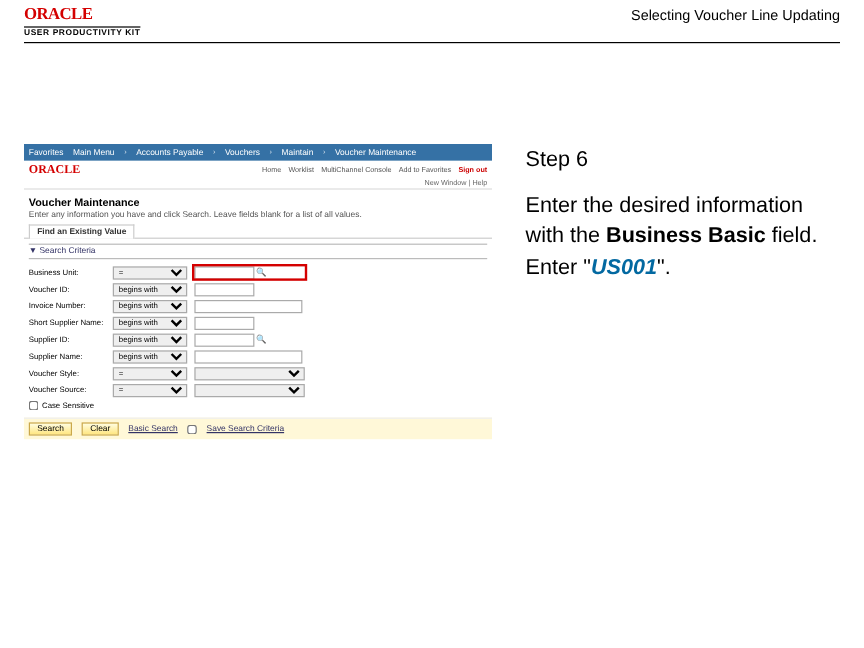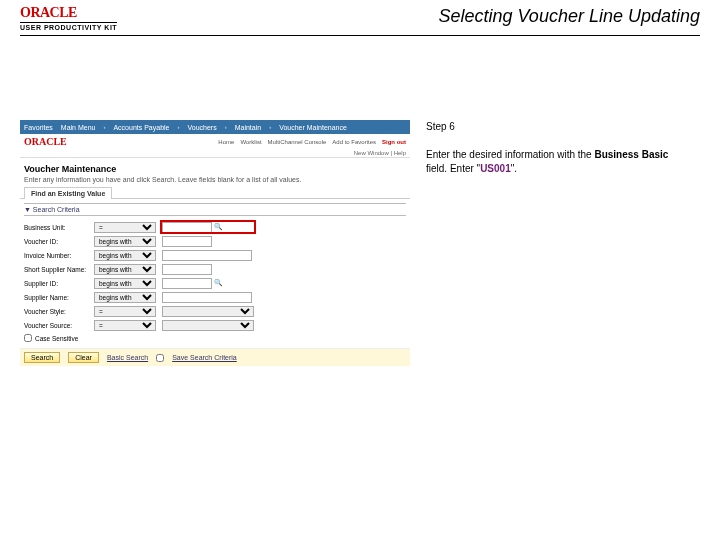--- a/index.html
+++ b/index.html
@@ -3,21 +3,21 @@
 <meta charset="utf-8">
 <style>
   * { box-sizing: border-box; margin: 0; padding: 0; }
   body { width: 720px; height: 540px; font-family: Arial, Helvetica, sans-serif; font-size: 10px; background: #fff; position: relative; }
 
   .header { width: 100%; padding: 6px 20px 2px 20px; }
   .header-row { display: flex; justify-content: space-between; align-items: flex-start; }
   .logo-block { line-height: 1; }
   .logo-main { font-family: Georgia, serif; font-size: 14px; font-weight: bold; color: #d40000; letter-spacing: -0.5px; }
   .logo-sub { font-size: 7px; font-weight: bold; color: #000; border-top: 1px solid #000; margin-top: 2px; padding-top: 1px; letter-spacing: 0.5px; }
-  .doc-title { font-size: 18px; color: #000; font-style: italic; }
+  .doc-title { font-size: 12px; color: #000; }
   .header-rule { border: none; border-top: 1px solid #000; margin: 4px 0 0 0; }
 
   .content { display: flex; position: absolute; top: 120px; left: 20px; right: 20px; }
 
   .screenshot { width: 390px; }
   .topbar { background: #3571a5; height: 14px; display: flex; align-items: center; gap: 8px; padding: 0 4px; color: #fff; font-size: 7px; }
   .topbar span { white-space: nowrap; }
   .topbar .chev { font-size: 6px; opacity: .8; }
 
   .orabar { background: #fff; display: flex; justify-content: space-between; align-items: center; padding: 2px 4px; font-size: 6px; }
@@ -46,24 +46,24 @@
   .highlight::after { content: ""; position: absolute; left: -2px; right: -44px; top: -1px; bottom: -1px; border: 2px solid #d40000; }
   .lookup { width: 8px; height: 8px; display: inline-block; margin-left: 2px; font-size: 7px; color: #666; }
 
   .case-row { display: flex; align-items: center; gap: 3px; padding: 2px 0; font-size: 6.5px; }
 
   .btnbar { display: flex; align-items: center; gap: 8px; padding: 3px 4px; border-top: 1px solid #eee; background: #fff8d8; font-size: 7px; }
   .btn { background: linear-gradient(#fffde0,#ffe680); border: 1px solid #caa84a; padding: 1px 6px; cursor: pointer; font-size: 7px; }
   .lnk { color: #336; text-decoration: underline; cursor: pointer; }
   .cb { width: 8px; height: 8px; }
 
-  .side { margin-left: 16px; width: 260px; font-size: 10px; color: #000; line-height: 1.4; }
+  .side { margin-left: 28px; width: 260px; font-size: 18px; color: #000; line-height: 1.4; }
   .step { margin-bottom: 14px; }
   .bold { font-weight: bold; }
-  .red { color: #701a75; font-weight: bold; }
+  .red { color: #0369a1; font-weight: bold; font-style: italic; }
 </style>
 </head>
 <body>
 
 <div class="header">
   <div class="header-row">
     <div class="logo-block">
       <div class="logo-main">ORACLE</div>
       <div class="logo-sub">USER PRODUCTIVITY KIT</div>
     </div>

